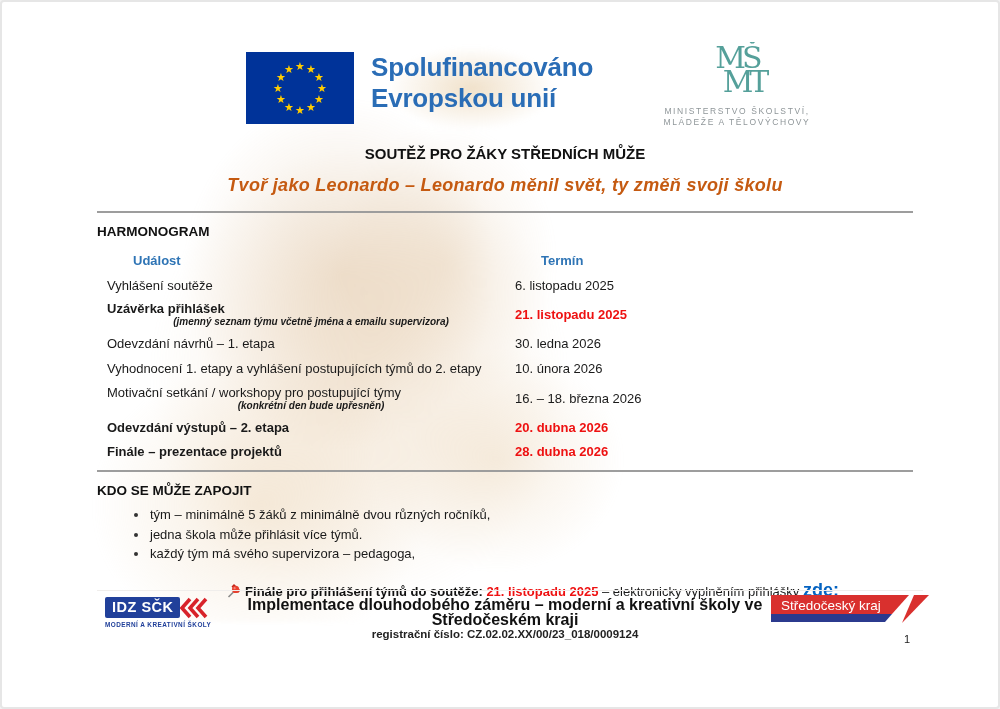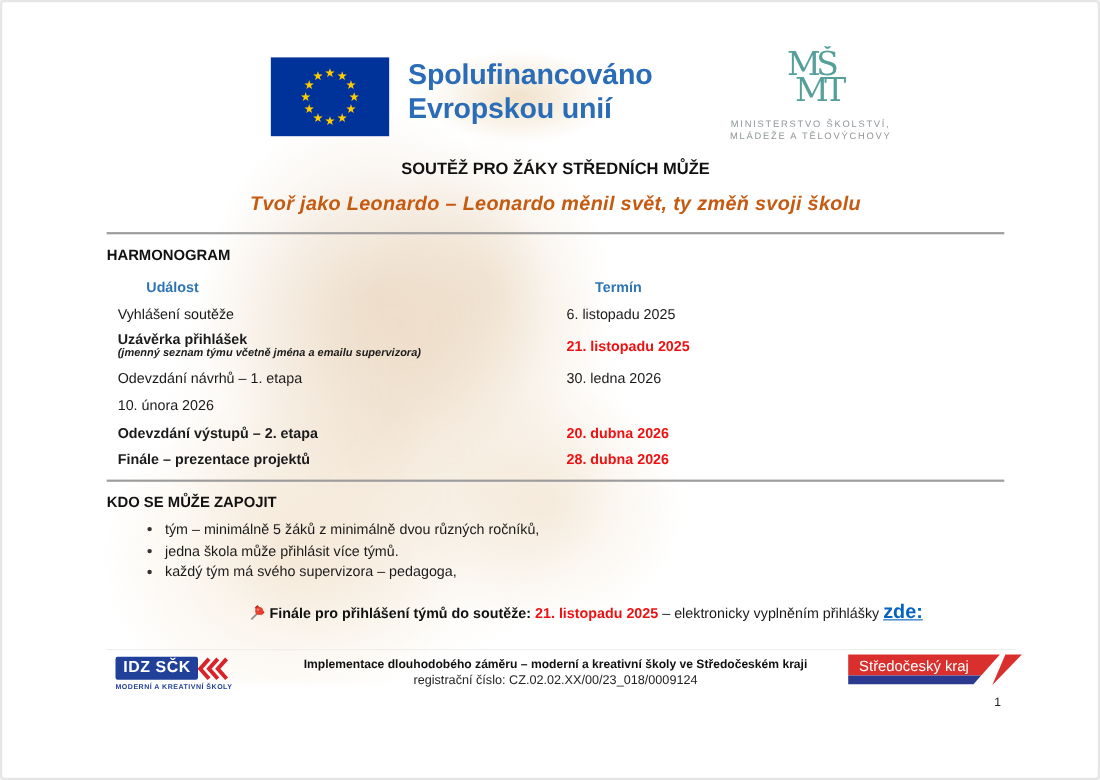--- a/index.html
+++ b/index.html
@@ -39,21 +39,21 @@
   .rule2 { border:none; border-top:2px solid #9d9d9d; margin-top:7px; }
 
   
   .section-heading { font-size:13.5px; font-weight:bold; color:#111; margin-top:11px; }
   .sched { margin-top:8px; padding-left:10px; }
   .srow { display:grid; grid-template-columns:408px 1fr; align-items:center; min-height:24px; }
   .srow.hdr { min-height:26px;margin-left:26px; }
   .srow.tall { min-height:34px; }
   .col-h { color:#2e74b5; font-weight:bold; font-size:13px; }
   .ev, .dt { font-size:13px; color:#1a1a1a; line-height:15px; }
-  .ev .note { display:block; font-size:10px; font-weight:bold; font-style:italic; line-height:12px; color:#1a1a1a; }
+  .ev .note { display:block; font-size:10px; font-weight:bold; font-style:italic; line-height:12px; color:#1a1a1a;text-align:center; }
   .b { font-weight:bold; }
   .red { color:#ee1111; font-weight:bold; }
 
   
   .bullets { margin-top:7px; padding-left:35px; }
   .bullets li { list-style:none; font-size:13px; color:#1a1a1a; line-height:19.5px; position:relative; padding-left:18px; }
   .bullets li::before { content:""; position:absolute; left:2px; top:8px; width:4px; height:4px;
                         border-radius:50%; background:#333; }
 
   
@@ -65,22 +65,22 @@
   .deadline a.zde { font-size:18px; font-weight:bold; color:#0563c1; text-decoration:underline; cursor:pointer; }
 
   
   .footer { position:absolute; left:95px; right:75px; top:588px; height:50px; border-top:1px solid #f0eeec; }
   .idz { position:absolute; left:8px; top:6px; width:128px; }
   .idz-top { display:flex; align-items:flex-start; }
   .idz-box { background:#21409a; color:#fff; font-weight:bold; font-size:14.5px; letter-spacing:0.5px;
              padding:2px 6px 3px 7px; border-radius:2px; }
   .idz-tagline { color:#21409a; font-size:6.4px; font-weight:bold; letter-spacing:0.45px; margin-top:2px; }
   .proj { position:absolute; left:150px; right:160px; top:6px; text-align:center; }
-  .proj-1 { font-size:11px; font-weight:bold; color:#111; line-height:15px; }
-  .proj-2 { font-size:11.5px; color:#222; line-height:15px; }
+  .proj-1 { font-size:16px; font-weight:bold; color:#111; line-height:15px; }
+  .proj-2 { font-size:11.5px; color:#222; line-height:15px;font-weight:bold; }
   .kraj { position:absolute; right:-6px; top:2px; }
   .pagenum { position:absolute; right:88px; bottom:62px; font-size:11px; color:#222; }
 </style>
 </head>
 <body>
 
 <div class="page">
   <div class="watermark"></div>
   <div class="content">
 
@@ -137,21 +137,29 @@
           <span>Uzávěrka přihlášek</span>
           <span class="note">(jmenný seznam týmu včetně jména a emailu supervizora)</span>
         </div>
         <div class="dt red">21. listopadu 2025</div>
       </div>
       <div class="srow">
         <div class="ev">Odevzdání návrhů – 1. etapa</div>
         <div class="dt">30. ledna 2026</div>
       </div>
       <div class="srow" style="min-height:26px">
+        <div class="ev">Vyhodnocení 1. etapy a vyhlášení postupujících týmů do 2. etapy</div>
         <div class="dt">10. února 2026</div>
+      </div>
+      <div class="srow tall">
+        <div class="ev">
+          <span>Motivační setkání / workshopy pro postupující týmy</span>
+          <span class="note">(konkrétní den bude upřesněn)</span>
+        </div>
+        <div class="dt">16. – 18. března 2026</div>
       </div>
       <div class="srow">
         <div class="ev b">Odevzdání výstupů – 2. etapa</div>
         <div class="dt red">20. dubna 2026</div>
       </div>
       <div class="srow">
         <div class="ev b">Finále – prezentace projektů</div>
         <div class="dt red">28. dubna 2026</div>
       </div>
     </div>

